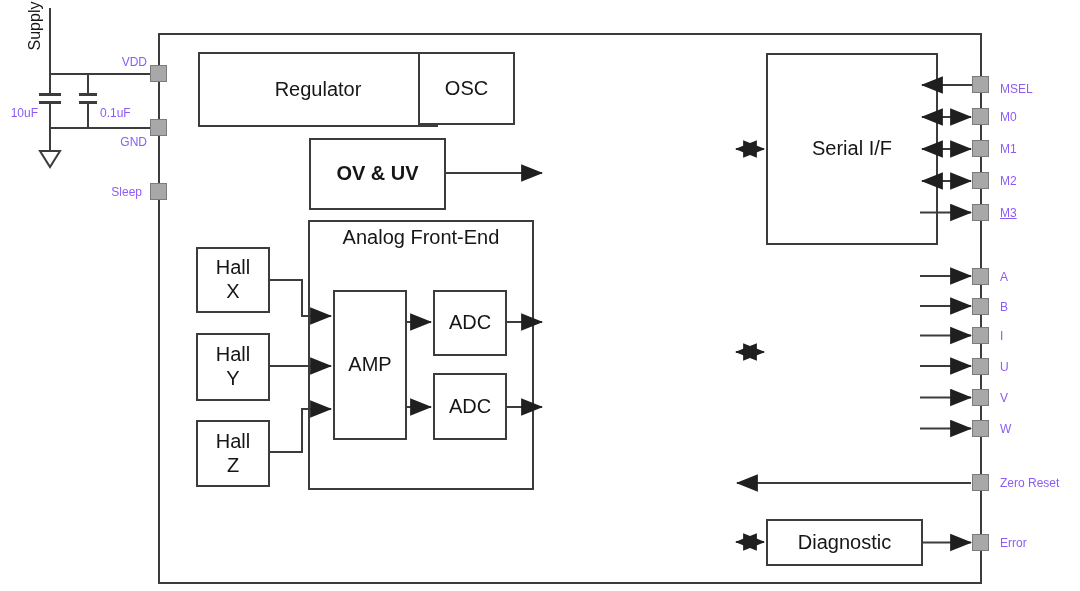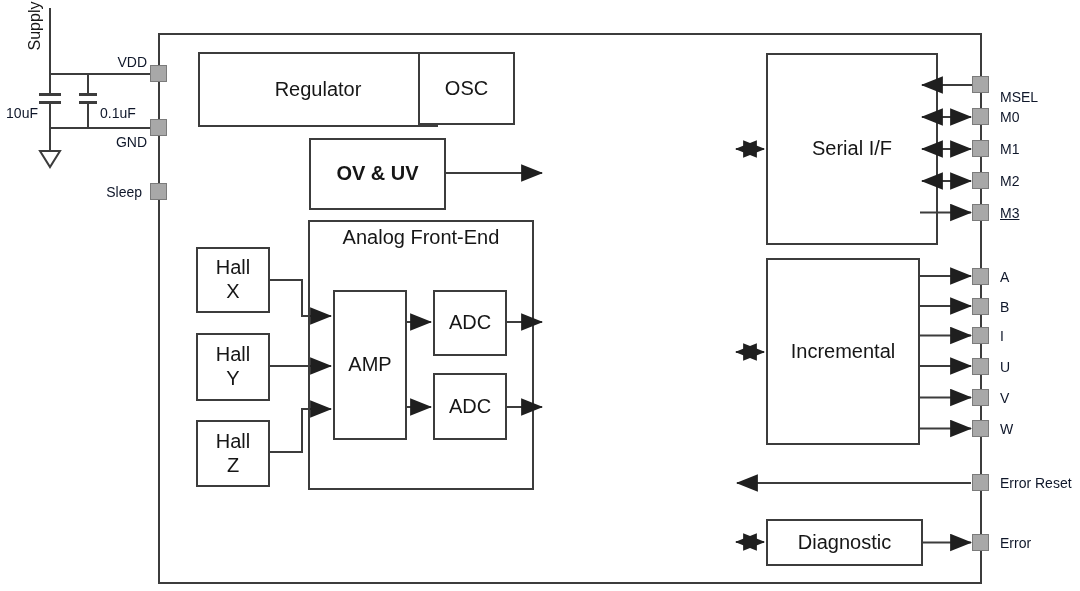--- a/index.html
+++ b/index.html
@@ -16,21 +16,21 @@
     box-sizing:border-box;display:flex;align-items:center;justify-content:center;
     font-size:20px;line-height:1.18;text-align:center;white-space:pre-line;color:#161616;
   }
   .box.top{align-items:flex-start;padding-top:4px;}
   .wires{position:absolute;left:0;top:0;pointer-events:none;}
   .pad{
     position:absolute;width:17px;height:17px;box-sizing:border-box;
     background:#a8a8a8;border:1.5px solid #7b7b7b;
   }
   .pinlbl{
-    position:absolute;font-size:14px;height:18px;line-height:18px;color:#0f172a;
+    position:absolute;font-size:12px;height:18px;line-height:18px;color:#8b5cf6;
     white-space:nowrap;
   }
   .r{text-align:right;}
   .rot{
     position:absolute;left:5px;top:16px;width:60px;height:20px;
     transform:rotate(-90deg);font-size:16px;line-height:20px;text-align:center;color:#161616;
   }
 </style>
 </head>
 <body>
@@ -57,21 +57,20 @@
   <div class="box" style="left:196px;top:333px;width:74px;height:68px;">Hall
 Y</div>
   <div class="box" style="left:196px;top:420px;width:74px;height:67px;">Hall
 Z</div>
   <div class="box" style="left:333px;top:290px;width:74px;height:150px;">AMP</div>
   <div class="box" style="left:433px;top:290px;width:74px;height:66px;">ADC</div>
   <div class="box" style="left:433px;top:373px;width:74px;height:67px;">ADC</div>
 
 
   <div class="box" style="left:766px;top:53px;width:172px;height:192px;">Serial I/F</div>
-  <div class="box" style="left:766px;top:258px;width:154px;height:187px;">Incremental</div>
   <div class="box" style="left:766px;top:519px;width:157px;height:47px;">Diagnostic</div>
 
   <svg class="wires" width="1080" height="591" viewBox="0 0 1080 591">
     <defs>
       <marker id="ah" viewBox="0 0 10 8" refX="9.5" refY="4" markerWidth="11" markerHeight="9" orient="auto-start-reverse">
         <path d="M0,0 L10,4 L0,8 Z" fill="#1f1f1f"></path>
       </marker>
     </defs>
     <g stroke="#3c3c3c" stroke-width="2" fill="none">
 
@@ -126,27 +125,27 @@
   <div class="pad" style="left:972px;top:204px;"></div>
   <div class="pad" style="left:972px;top:268px;"></div>
   <div class="pad" style="left:972px;top:298px;"></div>
   <div class="pad" style="left:972px;top:327px;"></div>
   <div class="pad" style="left:972px;top:358px;"></div>
   <div class="pad" style="left:972px;top:389px;"></div>
   <div class="pad" style="left:972px;top:420px;"></div>
   <div class="pad" style="left:972px;top:474px;"></div>
   <div class="pad" style="left:972px;top:534px;"></div>
 
-  <div class="pinlbl" style="left:1000px;top:88px;">MSEL</div>
+  <div class="pinlbl" style="left:1000px;top:80px;">MSEL</div>
   <div class="pinlbl" style="left:1000px;top:108px;">M0</div>
   <div class="pinlbl" style="left:1000px;top:140px;">M1</div>
   <div class="pinlbl" style="left:1000px;top:172px;">M2</div>
   <div class="pinlbl" style="left:1000px;top:204px;text-decoration:underline;">M3</div>
   <div class="pinlbl" style="left:1000px;top:268px;">A</div>
   <div class="pinlbl" style="left:1000px;top:298px;">B</div>
   <div class="pinlbl" style="left:1000px;top:327px;">I</div>
   <div class="pinlbl" style="left:1000px;top:358px;">U</div>
   <div class="pinlbl" style="left:1000px;top:389px;">V</div>
   <div class="pinlbl" style="left:1000px;top:420px;">W</div>
-  <div class="pinlbl" style="left:1000px;top:474px;">Error Reset</div>
+  <div class="pinlbl" style="left:1000px;top:474px;">Zero Reset</div>
   <div class="pinlbl" style="left:1000px;top:534px;">Error</div>
 
 </div>
 
 </body></html>

